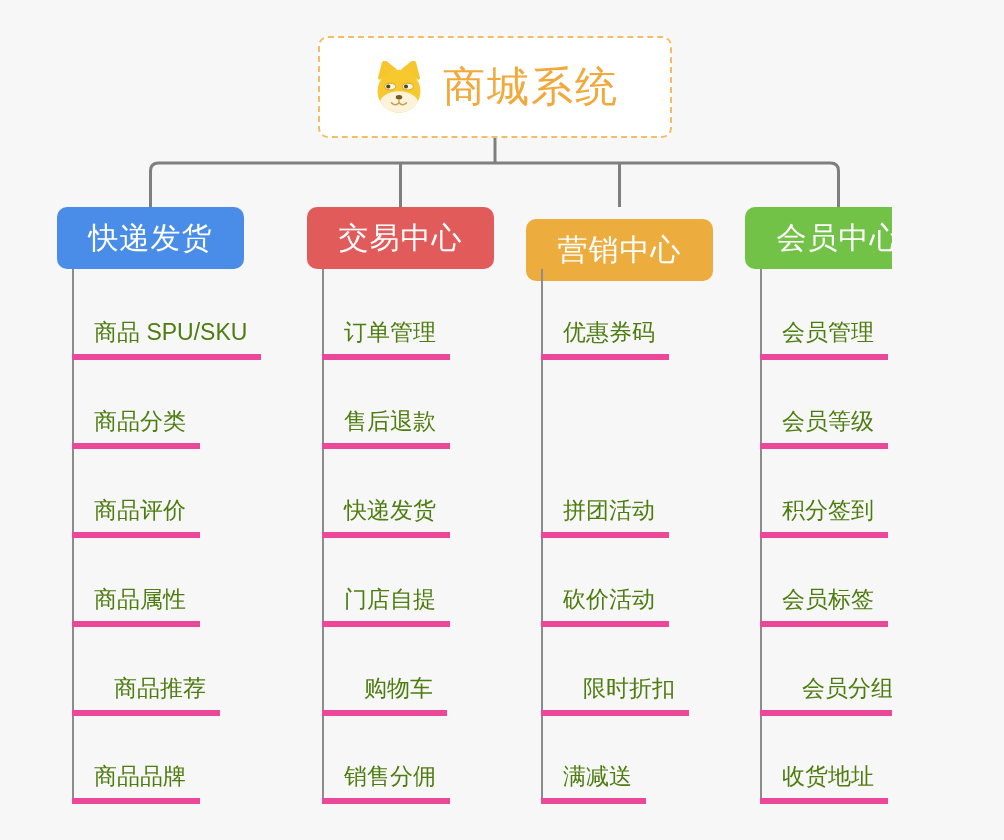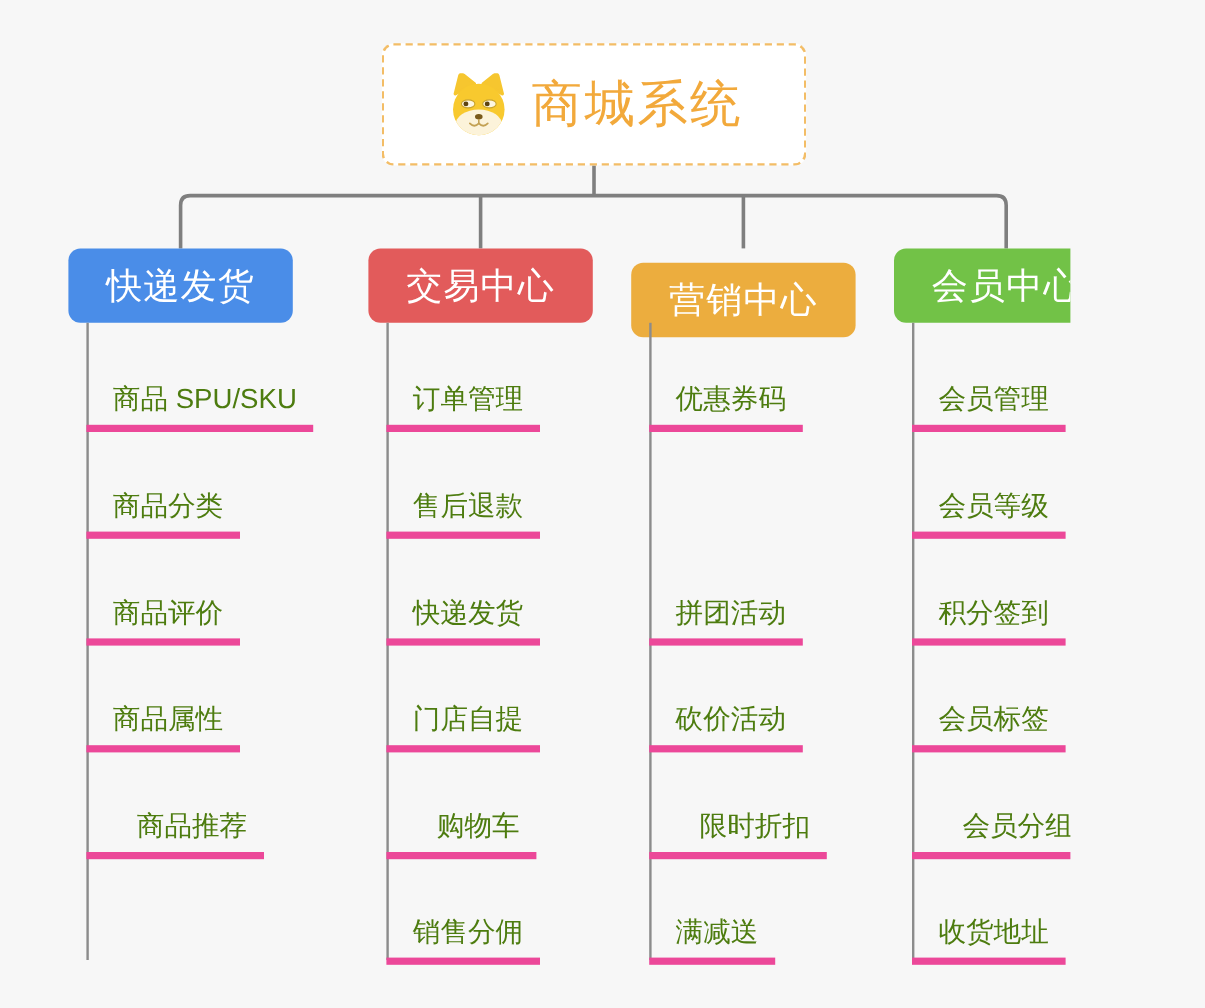--- a/index.html
+++ b/index.html
@@ -76,20 +76,21 @@
   <div class="col-line c0"></div>
   <div class="col-line c1"></div>
   <div class="col-line c2"></div>
   <div class="col-line c3"></div>
 
   <div class="child colx0 row0">商品 SPU/SKU</div>
   <div class="child colx0 row1">商品分类</div>
   <div class="child colx0 row2">商品评价</div>
   <div class="child colx0 row3">商品属性</div>
   <div class="child colx0 row4">商品推荐</div>
+  <div class="child colx0 row5">商品品牌</div>
 
   <div class="child colx1 row0">订单管理</div>
   <div class="child colx1 row1">售后退款</div>
   <div class="child colx1 row2">快递发货</div>
   <div class="child colx1 row3">门店自提</div>
   <div class="child colx1 row4">购物车</div>
   <div class="child colx1 row5">销售分佣</div>
 
   <div class="child colx2 row0">优惠券码</div>
   <div class="child colx2 row2">拼团活动</div>

